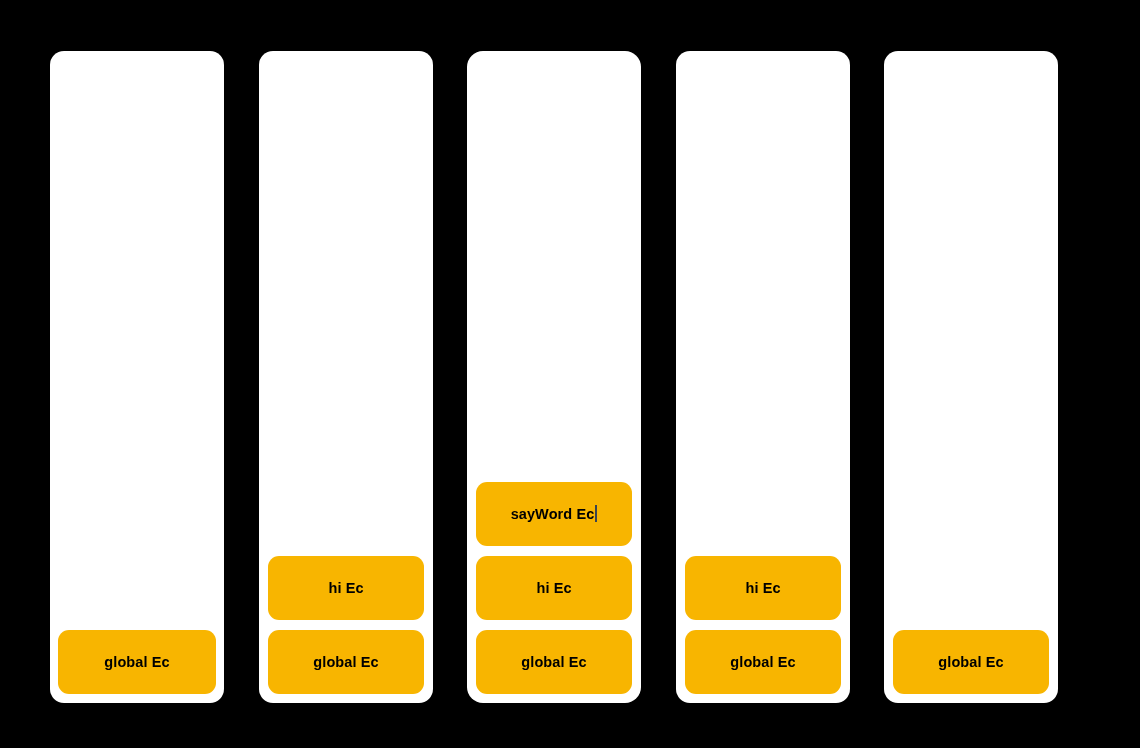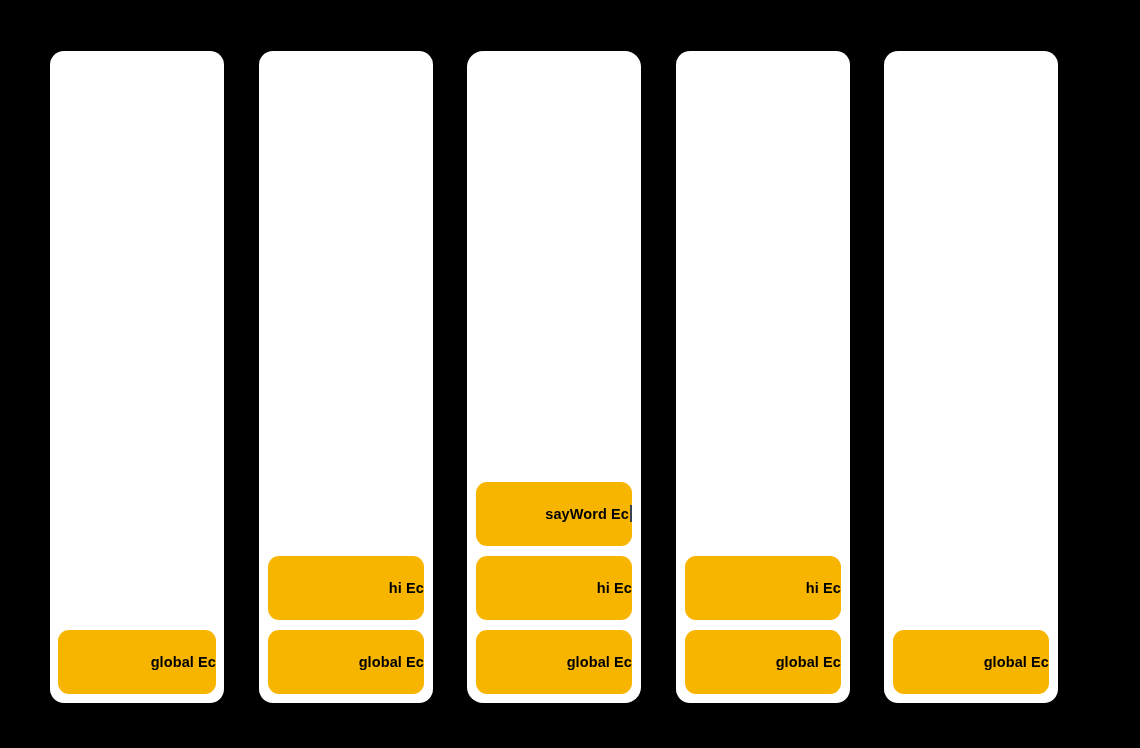--- a/index.html
+++ b/index.html
@@ -42,21 +42,21 @@
   
   .block {
     box-sizing: border-box;
     width: 100%;
     height: 64px;
     border-radius: 11px;
     background: #F8B500;
     color: #000000;
     display: flex;
     align-items: center;
-    justify-content: flex-end;
+    justify-content: center;
     font-size: 14.5px;
     font-weight: bold;
     letter-spacing: 0.1px;
     line-height: 1;
     white-space: nowrap;
     margin-top: 10px;
     position: relative;
   }
   .block:first-child { margin-top: 0; }
 

